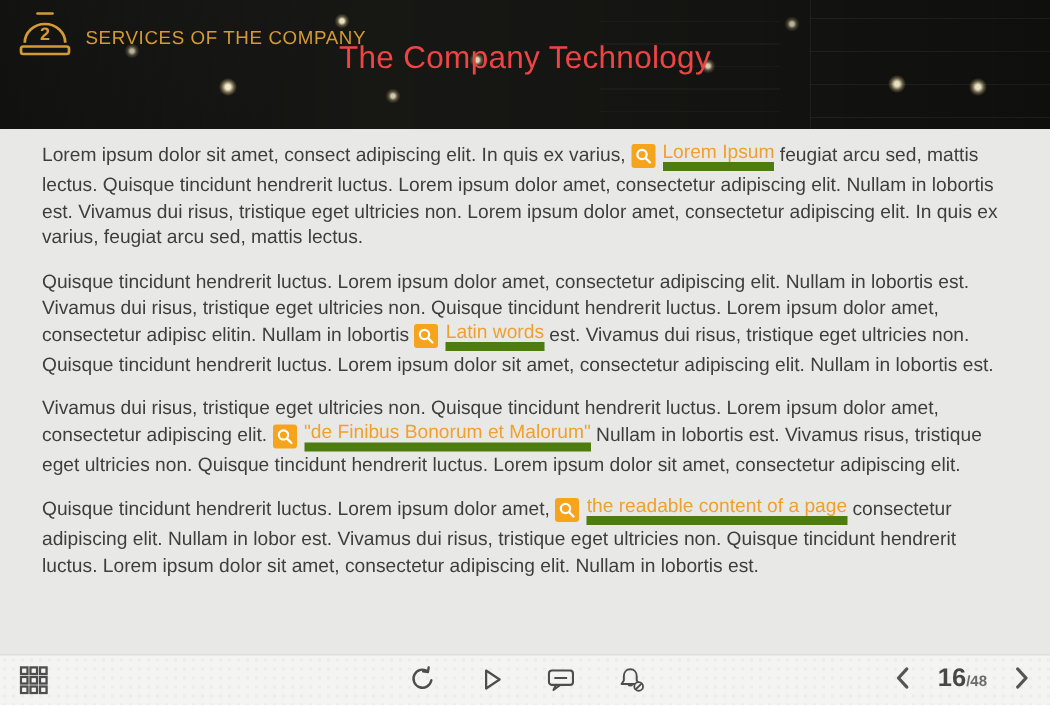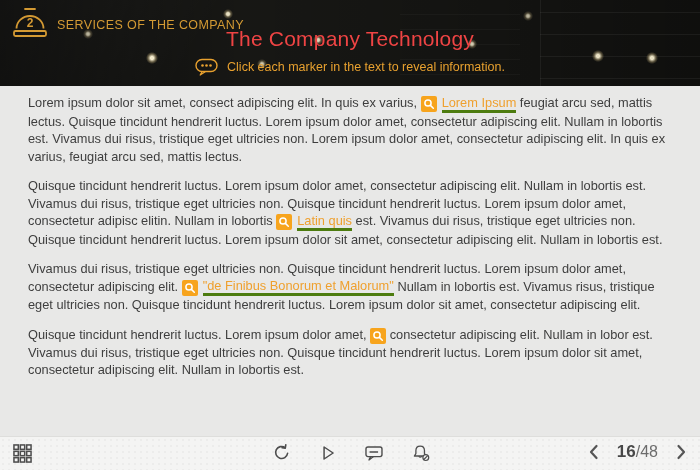--- a/index.html
+++ b/index.html
@@ -38,32 +38,32 @@
   .title-box{position:absolute;left:0;right:0;top:27px;text-align:center;}
   .slide-title{margin:0;color:#ef4444;font-size:21px;font-weight:normal;letter-spacing:.2px;}
   .instruction-row{margin-top:7px;display:flex;justify-content:center;align-items:center;gap:8px;}
   .instruction-text{color:#E8A12F;font-size:12.5px;}
 
   
   .slide-content{box-sizing:border-box;height:351px;padding:8px 28px 0 28px;background:#E8E8E7;}
   .para{margin:0 0 12px 0;color:#3E3E3E;font-size:12.8px;line-height:17.5px;}
   .marker{display:inline-flex;align-items:center;gap:5px;cursor:pointer;vertical-align:-3px;}
   .marker .mico{display:inline-flex;align-items:center;justify-content:center;width:16px;height:16px;background:#F7A41D;border-radius:2px;}
-  .marker .mtext{color:#EFA02E;border-bottom:3px solid #4d7c0f;padding-bottom:1px;line-height:13px;}
+  .marker .mtext{color:#EFA02E;border-bottom:6px solid #4d7c0f;padding-bottom:1px;line-height:13px;}
 
   
   .player-toolbar{position:absolute;left:0;right:0;bottom:0;height:33px;background:#F4F4F3;border-top:1px solid #DEDEDC;
     background-image:radial-gradient(rgba(0,0,0,.03) 1px, transparent 1px);background-size:6px 6px;}
   .player-toolbar button{background:none;border:none;padding:0;margin:0;cursor:pointer;display:flex;align-items:center;justify-content:center;}
   .menu-btn{position:absolute;left:13px;top:7px;}
   .center-controls{position:absolute;left:50%;top:7px;transform:translateX(-49%);display:flex;align-items:center;gap:28px;}
   .pagination{position:absolute;right:12px;top:5px;display:flex;align-items:center;gap:16px;}
   .pagecount{display:flex;align-items:baseline;}
   .pg-current{font-size:17px;font-weight:bold;color:#474747;}
-  .pg-rest{font-size:16px;font-weight:normal;color:#6C6C6C;}
+  .pg-rest{font-size:10px;font-weight:bold;color:#6C6C6C;}
 </style>
 </head>
 <body>
 
 <div class="slide">
 
   <header class="slide-header">
     <div class="photo-base"></div>
     <div class="chalkboard"></div>
     <div class="chalkboard2"></div>
@@ -74,30 +74,20 @@
         <line x1="13" y1="2" x2="23" y2="2" stroke="#D49A33" stroke-width="1.8" stroke-linecap="round"></line>
         <path d="M4.5 21.5 A13.5 12.5 0 0 1 31.5 21.5" fill="none" stroke="#D49A33" stroke-width="1.8"></path>
         <text x="18" y="19.5" text-anchor="middle" font-size="12" font-weight="bold" fill="#D49A33">2</text>
         <rect x="2" y="24" width="32" height="5" rx="1.5" fill="none" stroke="#D49A33" stroke-width="1.8"></rect>
       </svg>
       <span class="section-title">SERVICES OF THE COMPANY</span>
     </div>
 
     <div class="title-box">
       <h1 class="slide-title">The Company Technology</h1>
-      <div class="instruction-row">
-        <svg width="24" height="18" viewBox="0 0 24 18">
-          <rect x="1" y="1.5" width="21" height="12" rx="6" fill="none" stroke="#E8A12F" stroke-width="1.4"></rect>
-          <circle cx="7.5" cy="7.5" r="1.3" fill="#E8A12F"></circle>
-          <circle cx="11.5" cy="7.5" r="1.3" fill="#E8A12F"></circle>
-          <circle cx="15.5" cy="7.5" r="1.3" fill="#E8A12F"></circle>
-          <path d="M7 13.8 L5.2 17 L10.2 13.8" fill="none" stroke="#E8A12F" stroke-width="1.3" stroke-linejoin="round"></path>
-        </svg>
-        <span class="instruction-text">Click each marker in the text to reveal information.</span>
-      </div>
     </div>
   </header>
 
   <main class="slide-content">
     <div id="paragraphs">
         <p class="para">Lorem ipsum dolor sit amet, consect adipiscing elit. In quis ex varius, <span class="marker">
             <span class="mico">
               <svg width="12" height="12" viewBox="0 0 12 12">
                 <circle cx="5" cy="5" r="3.1" fill="none" stroke="#fff" stroke-width="1.5"></circle>
                 <line x1="7.4" y1="7.4" x2="10.3" y2="10.3" stroke="#fff" stroke-width="1.5" stroke-linecap="round"></line>
@@ -105,38 +95,39 @@
             </span>
             <span class="mtext">Lorem Ipsum</span>
           </span> feugiat arcu sed, mattis lectus. Quisque tincidunt hendrerit luctus. Lorem ipsum dolor amet, consectetur adipiscing elit. Nullam in lobortis est. Vivamus dui risus, tristique eget ultricies non. Lorem ipsum dolor amet, consectetur adipiscing elit. In quis ex varius, feugiat arcu sed, mattis lectus.</p>
         <p class="para">Quisque tincidunt hendrerit luctus. Lorem ipsum dolor amet, consectetur adipiscing elit. Nullam in lobortis est. Vivamus dui risus, tristique eget ultricies non. Quisque tincidunt hendrerit luctus. Lorem ipsum dolor amet, consectetur adipisc elitin. Nullam in lobortis <span class="marker">
             <span class="mico">
               <svg width="12" height="12" viewBox="0 0 12 12">
                 <circle cx="5" cy="5" r="3.1" fill="none" stroke="#fff" stroke-width="1.5"></circle>
                 <line x1="7.4" y1="7.4" x2="10.3" y2="10.3" stroke="#fff" stroke-width="1.5" stroke-linecap="round"></line>
               </svg>
             </span>
-            <span class="mtext">Latin quis</span>
+            <span class="mtext">Latin words</span>
           </span> est. Vivamus dui risus, tristique eget ultricies non. Quisque tincidunt hendrerit luctus. Lorem ipsum dolor sit amet, consectetur adipiscing elit. Nullam in lobortis est.</p>
         <p class="para">Vivamus dui risus, tristique eget ultricies non. Quisque tincidunt hendrerit luctus. Lorem ipsum dolor amet, consectetur adipiscing elit. <span class="marker">
             <span class="mico">
               <svg width="12" height="12" viewBox="0 0 12 12">
                 <circle cx="5" cy="5" r="3.1" fill="none" stroke="#fff" stroke-width="1.5"></circle>
                 <line x1="7.4" y1="7.4" x2="10.3" y2="10.3" stroke="#fff" stroke-width="1.5" stroke-linecap="round"></line>
               </svg>
             </span>
             <span class="mtext">"de Finibus Bonorum et Malorum"</span>
           </span> Nullam in lobortis est. Vivamus risus, tristique eget ultricies non. Quisque tincidunt hendrerit luctus. Lorem ipsum dolor sit amet, consectetur adipiscing elit.</p>
         <p class="para">Quisque tincidunt hendrerit luctus. Lorem ipsum dolor amet, <span class="marker">
             <span class="mico">
               <svg width="12" height="12" viewBox="0 0 12 12">
                 <circle cx="5" cy="5" r="3.1" fill="none" stroke="#fff" stroke-width="1.5"></circle>
                 <line x1="7.4" y1="7.4" x2="10.3" y2="10.3" stroke="#fff" stroke-width="1.5" stroke-linecap="round"></line>
               </svg>
             </span>
+            <span class="mtext">the readable content of a page</span>
           </span> consectetur adipiscing elit. Nullam in lobor est. Vivamus dui risus, tristique eget ultricies non. Quisque tincidunt hendrerit luctus. Lorem ipsum dolor sit amet, consectetur adipiscing elit. Nullam in lobortis est.</p>
       </div>
   </main>
 
   <footer class="player-toolbar">
 
     <button class="menu-btn" title="Slide menu">
       <svg width="19" height="19" viewBox="0 0 20 20">
         <g fill="none" stroke="#4D4D4D" stroke-width="1.6">
           <rect x="1" y="1" width="4.6" height="4.6"></rect>

